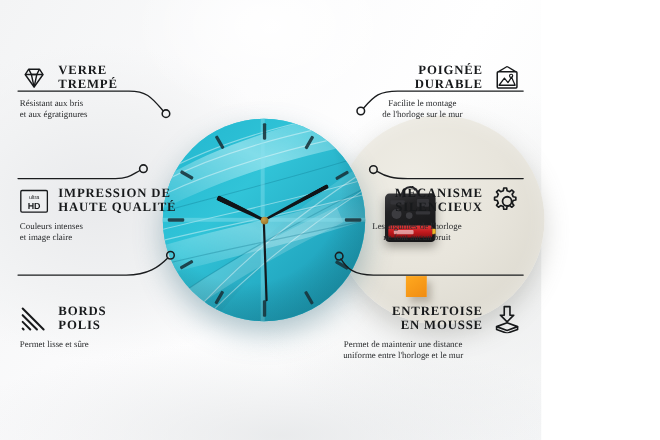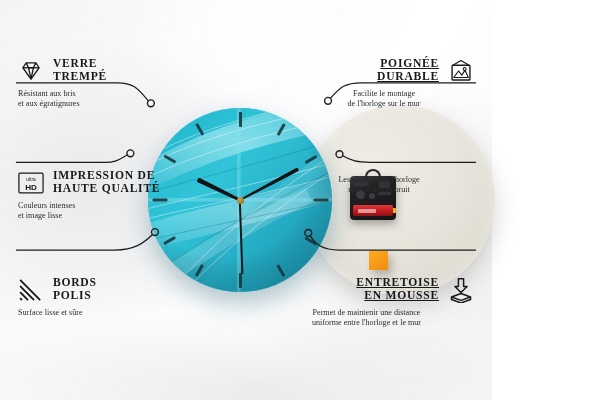--- a/index.html
+++ b/index.html
@@ -111,21 +111,21 @@
   .feat { position:absolute; }
   .feat .head { display:flex; align-items:center; gap:9px; }
   .feat.right .head { justify-content:flex-end; }
   .title {
     font-family:"Liberation Serif", serif;
     font-weight:700; font-size:11.6px; line-height:12.8px;
     letter-spacing:.75px; color:#17191b; text-transform:uppercase;
     white-space:pre-line;
   }
   .feat.left  .title { text-align:left; }
-  .feat.right .title { text-align:right;text-decoration:underline; }
+  .feat.right .title { text-align:right; }
   .desc {
     font-family:Liberation Serif, serif;
     font-size:8.1px; line-height:10.4px; color:#2a2c2e;
     white-space:pre-line; margin-top:5px;
   }
   .feat.right .desc { text-align:center; }
   .ico { width:26px; height:26px; flex:0 0 26px; display:block; }
 
   
 </style>
@@ -271,56 +271,66 @@
     <div class="head">
       <svg class="ico" viewBox="0 0 34 28">
         <rect x="1.2" y="1.2" width="31.6" height="25.6" fill="none" stroke="#17191b" stroke-width="1.6" rx="1.5"></rect>
         <text x="17" y="11.6" font-family="Liberation Sans, sans-serif" font-size="6.4" text-anchor="middle" fill="#17191b">ultra</text>
         <text x="17" y="22.6" font-family="Liberation Sans, sans-serif" font-size="10.6" font-weight="bold" text-anchor="middle" fill="#17191b">HD</text>
       </svg>
       <div class="title">IMPRESSION DE
 HAUTE QUALITÉ</div>
     </div>
     <div class="desc">Couleurs intenses
-et image lisse</div>
+et image claire</div>
   </div>
 
   <div class="feat left" style="left:18px; top:277px; width:170px;">
     <div class="head">
       <svg class="ico" viewBox="0 0 30 28">
         <g stroke="#17191b" stroke-width="2.1" stroke-linecap="round">
           <line x1="3" y1="3" x2="25" y2="25"></line>
           <line x1="3" y1="10" x2="18" y2="25"></line>
           <line x1="3" y1="17" x2="11" y2="25"></line>
           <line x1="3" y1="24" x2="4" y2="25"></line>
         </g>
       </svg>
       <div class="title">BORDS
 POLIS</div>
     </div>
-    <div class="desc">Surface lisse et sûre</div>
+    <div class="desc">Permet lisse et sûre</div>
   </div>
 
   <div class="feat right" style="right:18px; top:58px; width:180px;">
     <div class="head">
       <div class="title">POIGNÉE
 DURABLE</div>
       <svg class="ico" viewBox="0 0 32 30">
         <path d="M16 2 L6 8" fill="none" stroke="#17191b" stroke-width="1.5"></path>
         <path d="M16 2 L26 8" fill="none" stroke="#17191b" stroke-width="1.5"></path>
         <rect x="5" y="8" width="22" height="18" fill="none" stroke="#17191b" stroke-width="1.7" rx="1"></rect>
         <path d="M7 23 L13 15 L17 20 L21 14 L25 23 Z" fill="none" stroke="#17191b" stroke-width="1.4" stroke-linejoin="round"></path>
         <circle cx="20.5" cy="12.5" r="1.8" fill="none" stroke="#17191b" stroke-width="1.3"></circle>
       </svg>
     </div>
     <div class="desc">Facilite le montage
 de l'horloge sur le mur</div>
   </div>
 
   <div class="feat right" style="right:18px; top:170px; width:190px;">
+    <div class="head">
+      <div class="title">MÉCANISME
+SILENCIEUX</div>
+      <svg class="ico" viewBox="0 0 32 32">
+        <g fill="none" stroke="#17191b" stroke-width="2" stroke-linejoin="round">
+          <path d="M16 3.4 l3.1 1.2 2.6-2 2.3 2.3 -2 2.6 1.2 3.1 3.2 .6 v3.3 l-3.2 .6 -1.2 3.1 2 2.6 -2.3 2.3 -2.6-2 -3.1 1.2 -.6 3.2 h-3.3 l-.6-3.2 -3.1-1.2 -2.6 2 -2.3-2.3 2-2.6 -1.2-3.1 -3.2-.6 v-3.3 l3.2-.6 1.2-3.1 -2-2.6 2.3-2.3 2.6 2 3.1-1.2 .6-3.2 h3.3 Z" transform="scale(.94) translate(1 1)"></path>
+          <circle cx="16" cy="16" r="5.1"></circle>
+        </g>
+      </svg>
+    </div>
     <div class="desc">Les aiguilles de l'horloge
 ne font aucun bruit</div>
   </div>
 
   <div class="feat right" style="right:18px; top:277px; width:215px;">
     <div class="head">
       <div class="title">ENTRETOISE
 EN MOUSSE</div>
       <svg class="ico" viewBox="0 0 30 30">
         <g fill="none" stroke="#17191b" stroke-width="1.7" stroke-linejoin="round">

